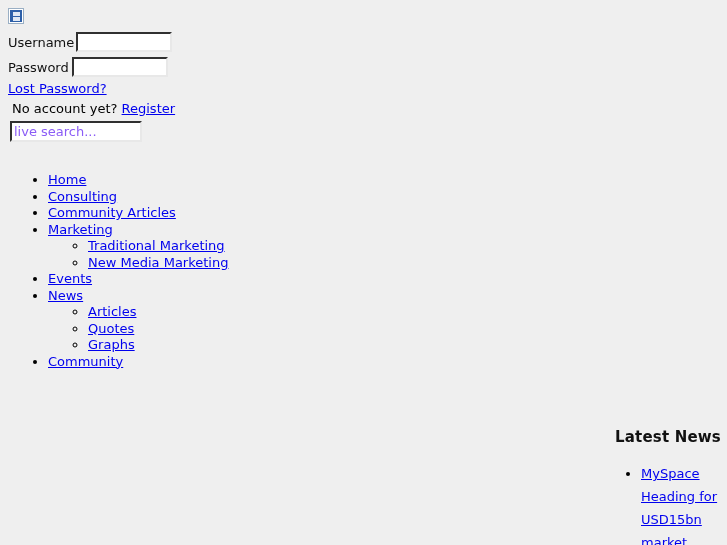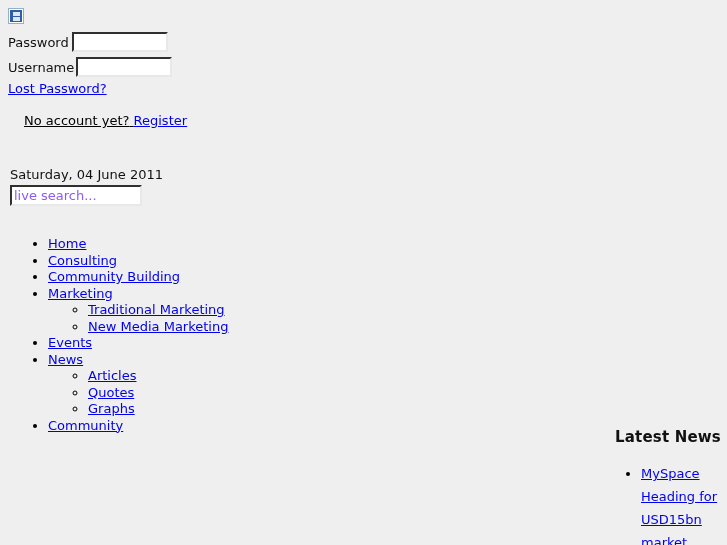--- a/index.html
+++ b/index.html
@@ -95,23 +95,22 @@
   input.pword-input { width: 96px; }
   input.search-input { width: 132px; height: 21px; }
 
   .link-line {
     line-height: 16px;
     margin: 0;
     padding: 0;
   }
   .plain-line {
     line-height: 16px;
-    margin: 16px;
-    padding: 0;
-    text-decoration: underline;
+    margin: 4px;
+    padding: 0;
   }
   .date-line {
     margin: 38px 0 3px 2px;
     font-size: 13px;
     color: #111;
   }
   .search-wrap {
     margin: 0 0 0 2px;
   }
   nav.mainmenu {
@@ -170,47 +169,46 @@
   <div>
     <span class="broken-img">
       <span class="inner"></span>
       <span class="sheet"></span>
       <span class="tear"></span>
     </span>
   </div>
 
   <form class="login-form">
     <div class="field-row">
+      <label class="field-label uname">Username</label>
+      <input class="text-input uname-input" type="text" value="" style="">
+    </div>
+    <div class="field-row">
       <label class="field-label pword">Password</label>
       <input class="text-input pword-input" type="password" value="" style="">
-    </div>
-    <div class="field-row">
-      <label class="field-label uname">Username</label>
-      <input class="text-input uname-input" type="text" value="" style="">
     </div>
     <div class="link-line">
       <a href="#">Lost Password?</a>
     </div>
     <div class="plain-line">
       <span>No account yet?</span>
       <a href="#">Register</a>
     </div>
   </form>
 
-  <div class="date-line">Saturday, 04 June 2011</div>
 
   <div class="search-wrap">
     <input class="text-input search-input" type="text" value="live search..." style="">
   </div>
 
   <nav class="mainmenu">
     <ul class="menu" id="menu-root">
         <li><a href="#">Home</a></li>
         <li><a href="#">Consulting</a></li>
-        <li><a href="#">Community Building</a></li>
+        <li><a href="#">Community Articles</a></li>
         <li><a href="#">Marketing</a></li>
         <ul class="submenu">
           <li><a href="#">Traditional Marketing</a></li>
           <li><a href="#">New Media Marketing</a></li>
         </ul>
         <li><a href="#">Events</a></li>
         <li><a href="#">News</a></li>
         <ul class="submenu">
           <li><a href="#">Articles</a></li>
           <li><a href="#">Quotes</a></li>

